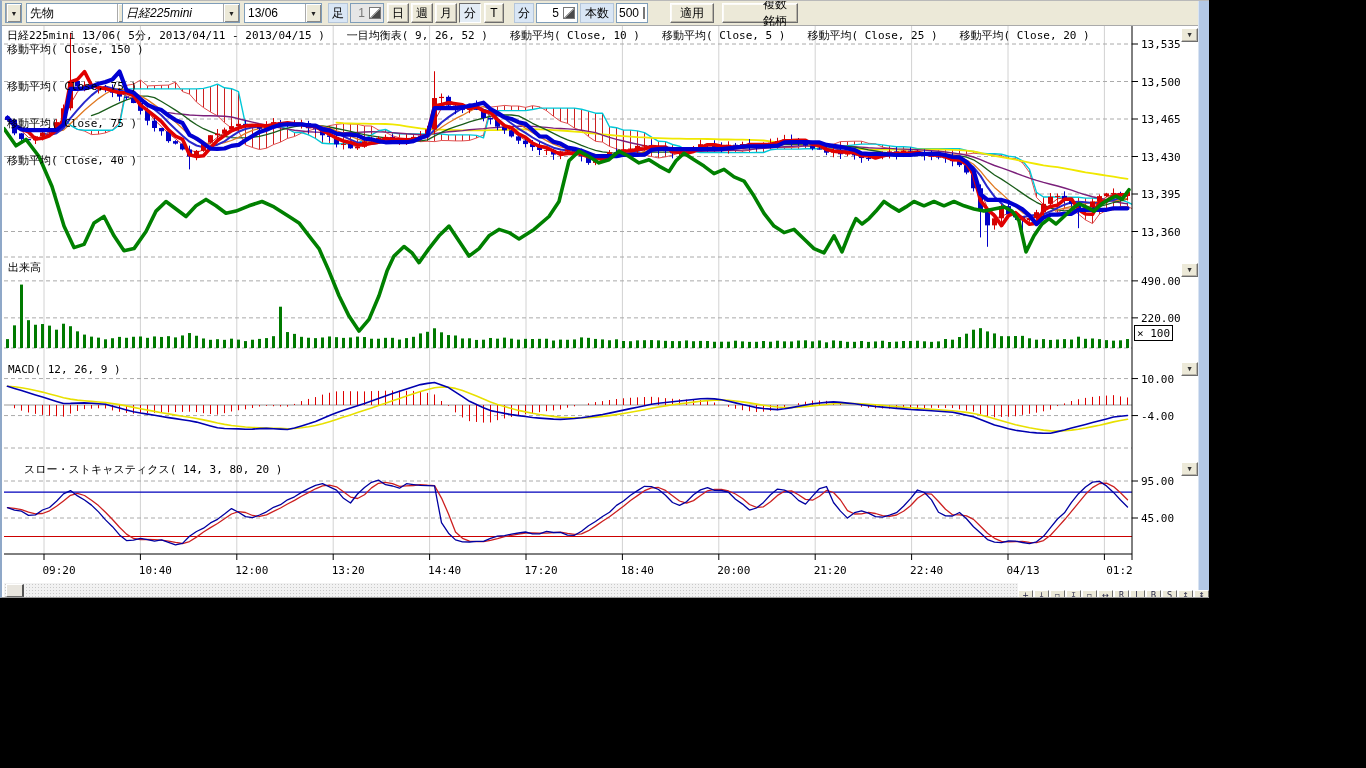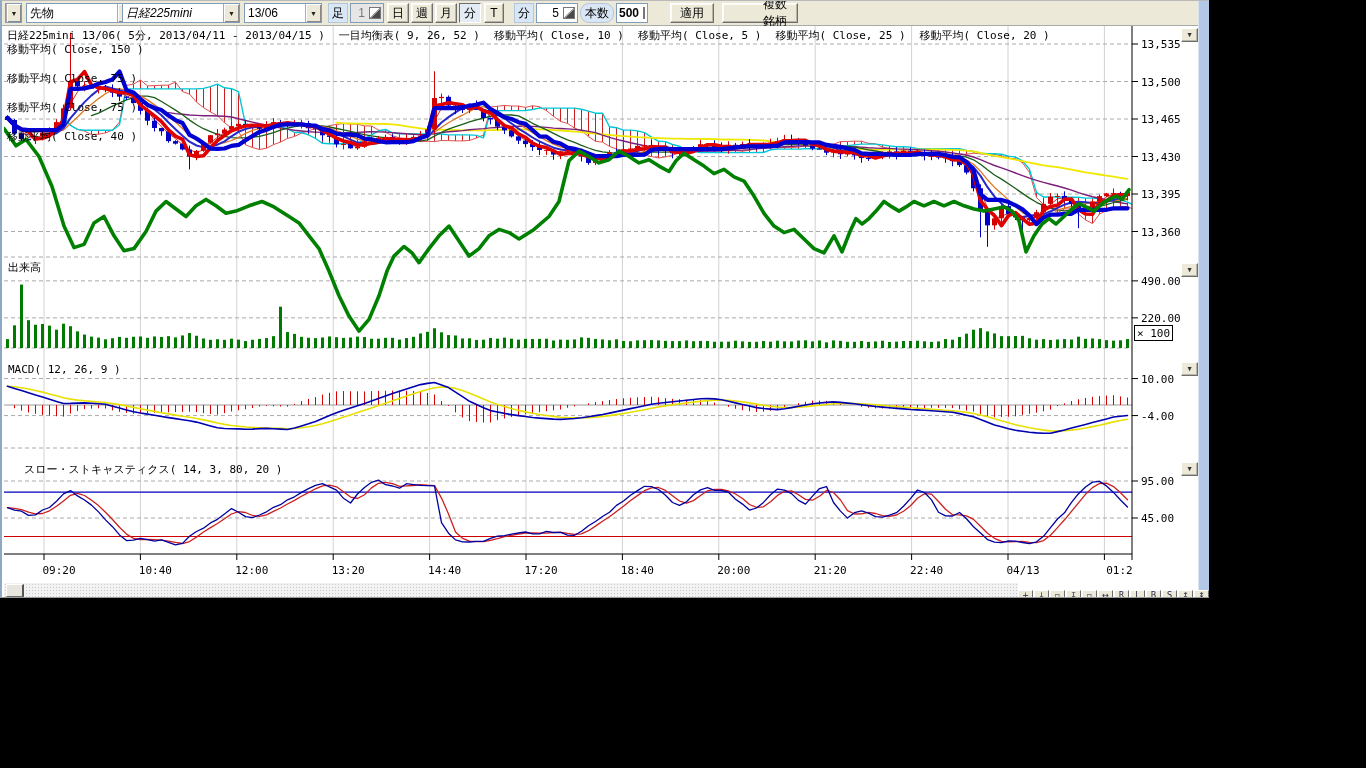--- a/index.html
+++ b/index.html
@@ -22,21 +22,21 @@
   .btn3d.pressed{border-color:#fff;border-top-color:#6d6d6d;border-left-color:#6d6d6d;
     box-shadow:none;background:#e3ecf5;}
   .lbl-blue{background:#d9e6f5;border:1px solid #b5c6da;display:flex;align-items:center;
     justify-content:center;font-size:12px;}
   .spin{background:#fff;border:1px solid #7f9db9;display:flex;align-items:center;}
   .spin.gray{background:#e6e6e6;color:#777;}
   .spin .num{flex:1;text-align:right;padding:0 2px;font-size:12px;}
   .spin .glyph{width:12px;height:12px;margin:0 2px;border:1px solid #777;
     background:linear-gradient(135deg,#ffffff 48%,#9a9a9a 48%,#9a9a9a 56%,#4a4a4a 56%);}
   .paneLbl{position:absolute;font-size:11px;color:#000;background:rgba(255,255,255,.0);white-space:nowrap;}
-  .legendRow{position:absolute;left:5px;display:flex;gap:14px;font-size:11px;white-space:nowrap;}
+  .legendRow{position:absolute;left:5px;display:flex;gap:22px;font-size:11px;white-space:nowrap;}
   
   .arrowBtn{position:absolute;width:17px;height:14px;background:#ece9d8;border:1px solid #6d6d6d;
     border-top-color:#fff;border-left-color:#fff;box-shadow:inset -1px -1px 0 #b8b4a8;
     font-size:7px;display:flex;align-items:center;justify-content:center;color:#333;}
   .multBox{position:absolute;border:1px solid #000;background:#fff;font-size:11px;
     display:flex;align-items:center;justify-content:center;}
   .vscroll{position:absolute;top:0;right:0;width:11px;height:598px;background:#b3c8e6;
     border-left:1px solid #d9e4f2;}
   .hscroll{position:absolute;left:2px;bottom:0;height:15px;width:1014px;background:#f2f2f2;
     background-image:radial-gradient(#c9c9c9 22%,transparent 23%);background-size:3px 3px;}
@@ -76,22 +76,22 @@
     <div class="tb btn3d" style="left:385px;width:22px;">日</div>
     <div class="tb btn3d" style="left:409px;width:22px;">週</div>
     <div class="tb btn3d" style="left:433px;width:22px;">月</div>
     <div class="tb btn3d pressed" style="left:457px;width:22px;">分</div>
     <div class="tb btn3d" style="left:482px;width:20px;">T</div>
     <div class="tb lbl-blue" style="left:512px;width:20px;">分</div>
     <div class="tb spin" style="left:534px;width:42px;">
       <div class="num">5</div>
       <div class="glyph"></div>
     </div>
-    <div class="tb lbl-blue" style="left:578px;width:34px;border-radius:9px;">本数</div>
-    <div class="tb spin" style="left:614px;width:32px;font-weight:bold;">
+    <div class="tb lbl-blue" style="left:578px;width:34px;">本数</div>
+    <div class="tb spin" style="left:614px;width:32px;">
       <div class="num">500</div>
       <div class="glyph"></div>
     </div>
     <div class="tb btn3d" style="left:668px;width:44px;">適用</div>
     <div class="tb btn3d" style="left:720px;width:76px;padding-left:40px;">複数銘柄</div>
   </div>
 
   <svg id="chart" width="1197" height="556" style="position:absolute;left:2px;top:25px;">
       <defs>
         <clipPath id="plotclip">

